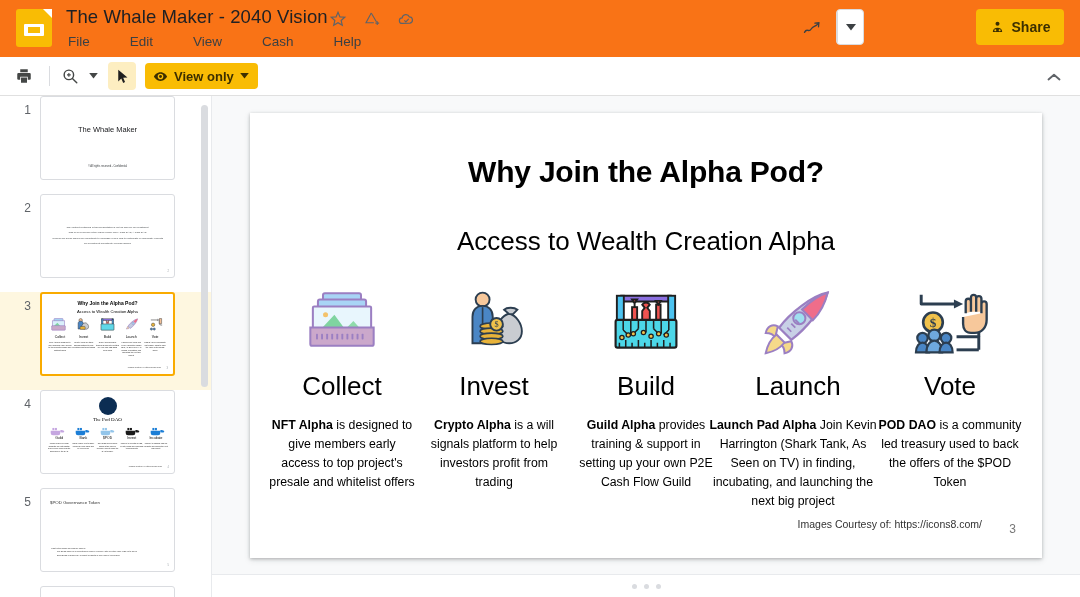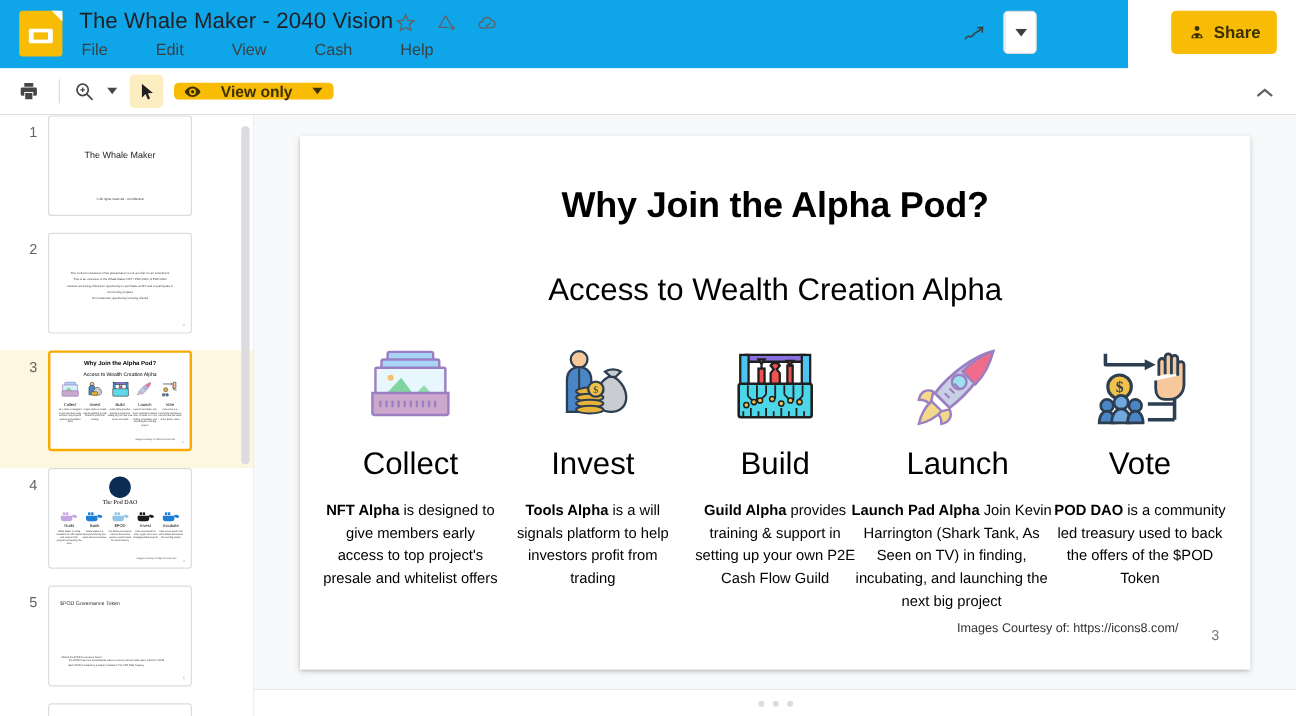--- a/index.html
+++ b/index.html
@@ -5,21 +5,21 @@
   * { box-sizing: border-box; margin: 0; padding: 0; }
   html, body {
     width: 1080px; height: 597px;
     font-family: "Liberation Sans", sans-serif;
     background: #ffffff;
     overflow: hidden;
   }
   #app { position: relative; width: 1080px; height: 597px; }
 
   
-  .topbar { position: absolute; left: 0; top: 0; width: 940px; height: 57px; background: #0ea5e9; }
+  .topbar { position: absolute; left: 0; top: 0; width: 1080px; height: 57px; background: #f97316; }
   .doc-logo {
     position: absolute; left: 16px; top: 9px; width: 36px; height: 38px;
     background: #F9BC04; border-radius: 3px;
   }
   .doc-logo::before {
     content: ""; position: absolute; right: 0; top: 0;
     border-width: 0 9px 9px 0; border-style: solid;
     border-color: transparent #fff transparent transparent;
   }
   .doc-logo::after {
@@ -79,22 +79,22 @@
     color: #444746;
   }
   .tb-sep { width: 1px; height: 20px; background: #dadce0; margin: 0 6px 0 11px; }
   .zoom-group { display: flex; align-items: center; }
   .caret-sm { width: 18px; height: 26px; display: flex; align-items: center; justify-content: center; cursor: pointer; }
   .cursor-btn {
     width: 28px; height: 28px; margin-left: 6px; border-radius: 4px; background: #fdeec1;
     display: flex; align-items: center; justify-content: center; cursor: pointer;
   }
   .viewonly-btn {
-    margin-left: 9px; height: 14px; padding: 0 9px 0 8px; background: #F9BC04;
-    border-radius: 4px; display: flex; align-items: center; gap: 16px; cursor: pointer;
+    margin-left: 9px; height: 26px; padding: 0 9px 0 8px; background: #F9BC04;
+    border-radius: 4px; display: flex; align-items: center; gap: 6px; cursor: pointer;
     font-size: 13px; font-weight: bold; color: #3c2f00;
   }
   .collapse-btn {
     position: absolute; right: 12px; top: 6px; width: 28px; height: 28px;
     display: flex; align-items: center; justify-content: center; cursor: pointer; color: #5f6368;
   }
 
   
   .sidebar {
     position: absolute; left: 0; top: 96px; width: 212px; height: 501px;
@@ -103,21 +103,21 @@
   .thumb-row {
     position: relative; width: 212px; height: 98px; display: flex; align-items: flex-start;
     cursor: pointer;
   }
   .thumb-row.selected { background: #fef7e0; }
   .thumb-num {
     width: 40px; text-align: right; padding-right: 9px; padding-top: 7px;
     font-size: 12px; color: #5f6368;
   }
   .thumb-card {
-    width: 120px; height: 84px; background: #fff; border: 1px solid #dadce0;
+    width: 135px; height: 84px; background: #fff; border: 1px solid #dadce0;
     border-radius: 3px; position: relative; overflow: hidden;
   }
   .thumb-row.selected .thumb-card { border: 2px solid #F9AB00; }
 
   
   .tn-title-center {
     position: absolute; left: 0; right: 0; top: 28px; text-align: center;
     font-size: 7.5px; color: #202124;
   }
   .tn-foot-center {
@@ -533,21 +533,21 @@
                 <ellipse cx="56" cy="60" rx="18" ry="5" fill="#e8b33a"></ellipse>
                 <ellipse cx="56" cy="68" rx="18" ry="5" fill="#e8b33a"></ellipse>
                 <ellipse cx="56" cy="76" rx="18" ry="5" fill="#e8b33a"></ellipse>
                 <ellipse cx="56" cy="84" rx="18" ry="5" fill="#e8b33a"></ellipse>
               </g>
               <circle cx="64" cy="57" r="10" fill="#f0c14b" stroke="#2c3e50" stroke-width="3"></circle>
               <text x="64" y="62" font-size="13" text-anchor="middle" fill="#2c3e50" font-family="Liberation Serif, serif">$</text>
             </svg>
           </div>
           <div class="col-title">Invest</div>
-          <div class="col-body"><b>Tools Alpha</b><span> is a will signals platform to help investors profit from trading</span></div>
+          <div class="col-body"><b>Crypto Alpha</b><span> is a will signals platform to help investors profit from trading</span></div>
         </div>
 
         <div class="col">
           <div class="icon-wrap">
             <svg width="76" height="70" viewBox="0 0 120 110">
               <rect x="18" y="12" width="84" height="9" rx="2" fill="#8b6fe0" stroke="#1f1f1f" stroke-width="3"></rect>
               <rect x="14" y="12" width="11" height="40" fill="#4cc3f0" stroke="#1f1f1f" stroke-width="3"></rect>
               <rect x="95" y="12" width="11" height="40" fill="#4cc3f0" stroke="#1f1f1f" stroke-width="3"></rect>
               <path d="M42 24 l0 14 M42 24 l-4 -6 l8 0 z" stroke="#1f1f1f" stroke-width="3" fill="#ef5350"></path>
               <rect x="38" y="30" width="8" height="22" fill="#ef5350" stroke="#1f1f1f" stroke-width="3"></rect>

